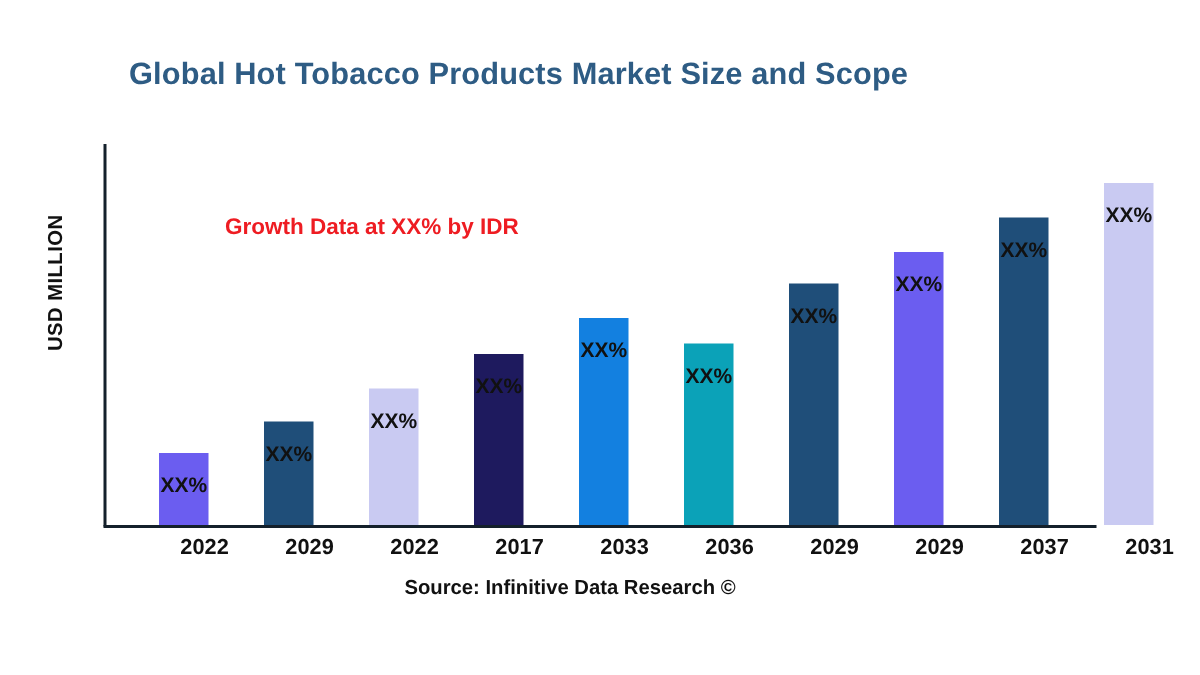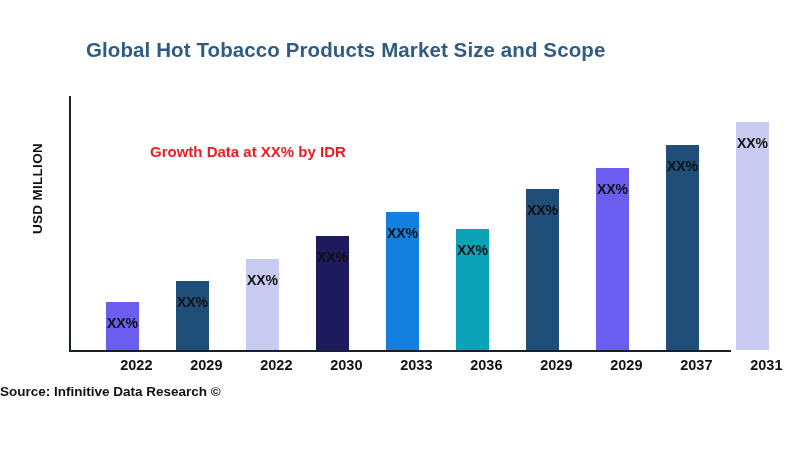--- a/index.html
+++ b/index.html
@@ -116,21 +116,21 @@
     font-weight: bold;
     color: #111111;
   }
 
   
   #source-note {
     position: absolute;
     left: 0;
     top: 384px;
     width: 760px;
-    text-align: left;
+    text-align: center;
     font-size: 13.5px;
     font-weight: bold;
     color: #111111;
   }
 </style>
 </head>
 <body>
 
 <div id="chart-root">
 
@@ -184,20 +184,20 @@
         <div class="bar-rect" style="height: 228px; background: rgb(201, 202, 242);"></div>
       </div>
       <div class="bar-value" style="left: 752.5px; top: 100px;">XX%</div>
     </div>
 
   <div id="source-note">Source: Infinitive Data Research ©</div>
 
 <div class="tick-label" style="left: 92.5px;">2022</div>
     <div class="tick-label" style="left: 162.5px;">2029</div>
     <div class="tick-label" style="left: 232.5px;">2022</div>
-    <div class="tick-label" style="left: 302.5px;">2030</div>
+    <div class="tick-label" style="left: 302.5px;">2017</div>
     <div class="tick-label" style="left: 372.5px;">2033</div>
     <div class="tick-label" style="left: 442.5px;">2036</div>
     <div class="tick-label" style="left: 512.5px;">2029</div>
     <div class="tick-label" style="left: 582.5px;">2029</div>
     <div class="tick-label" style="left: 652.5px;">2037</div>
     <div class="tick-label" style="left: 722.5px;">2031</div>
   </div>
 
 </body></html>

